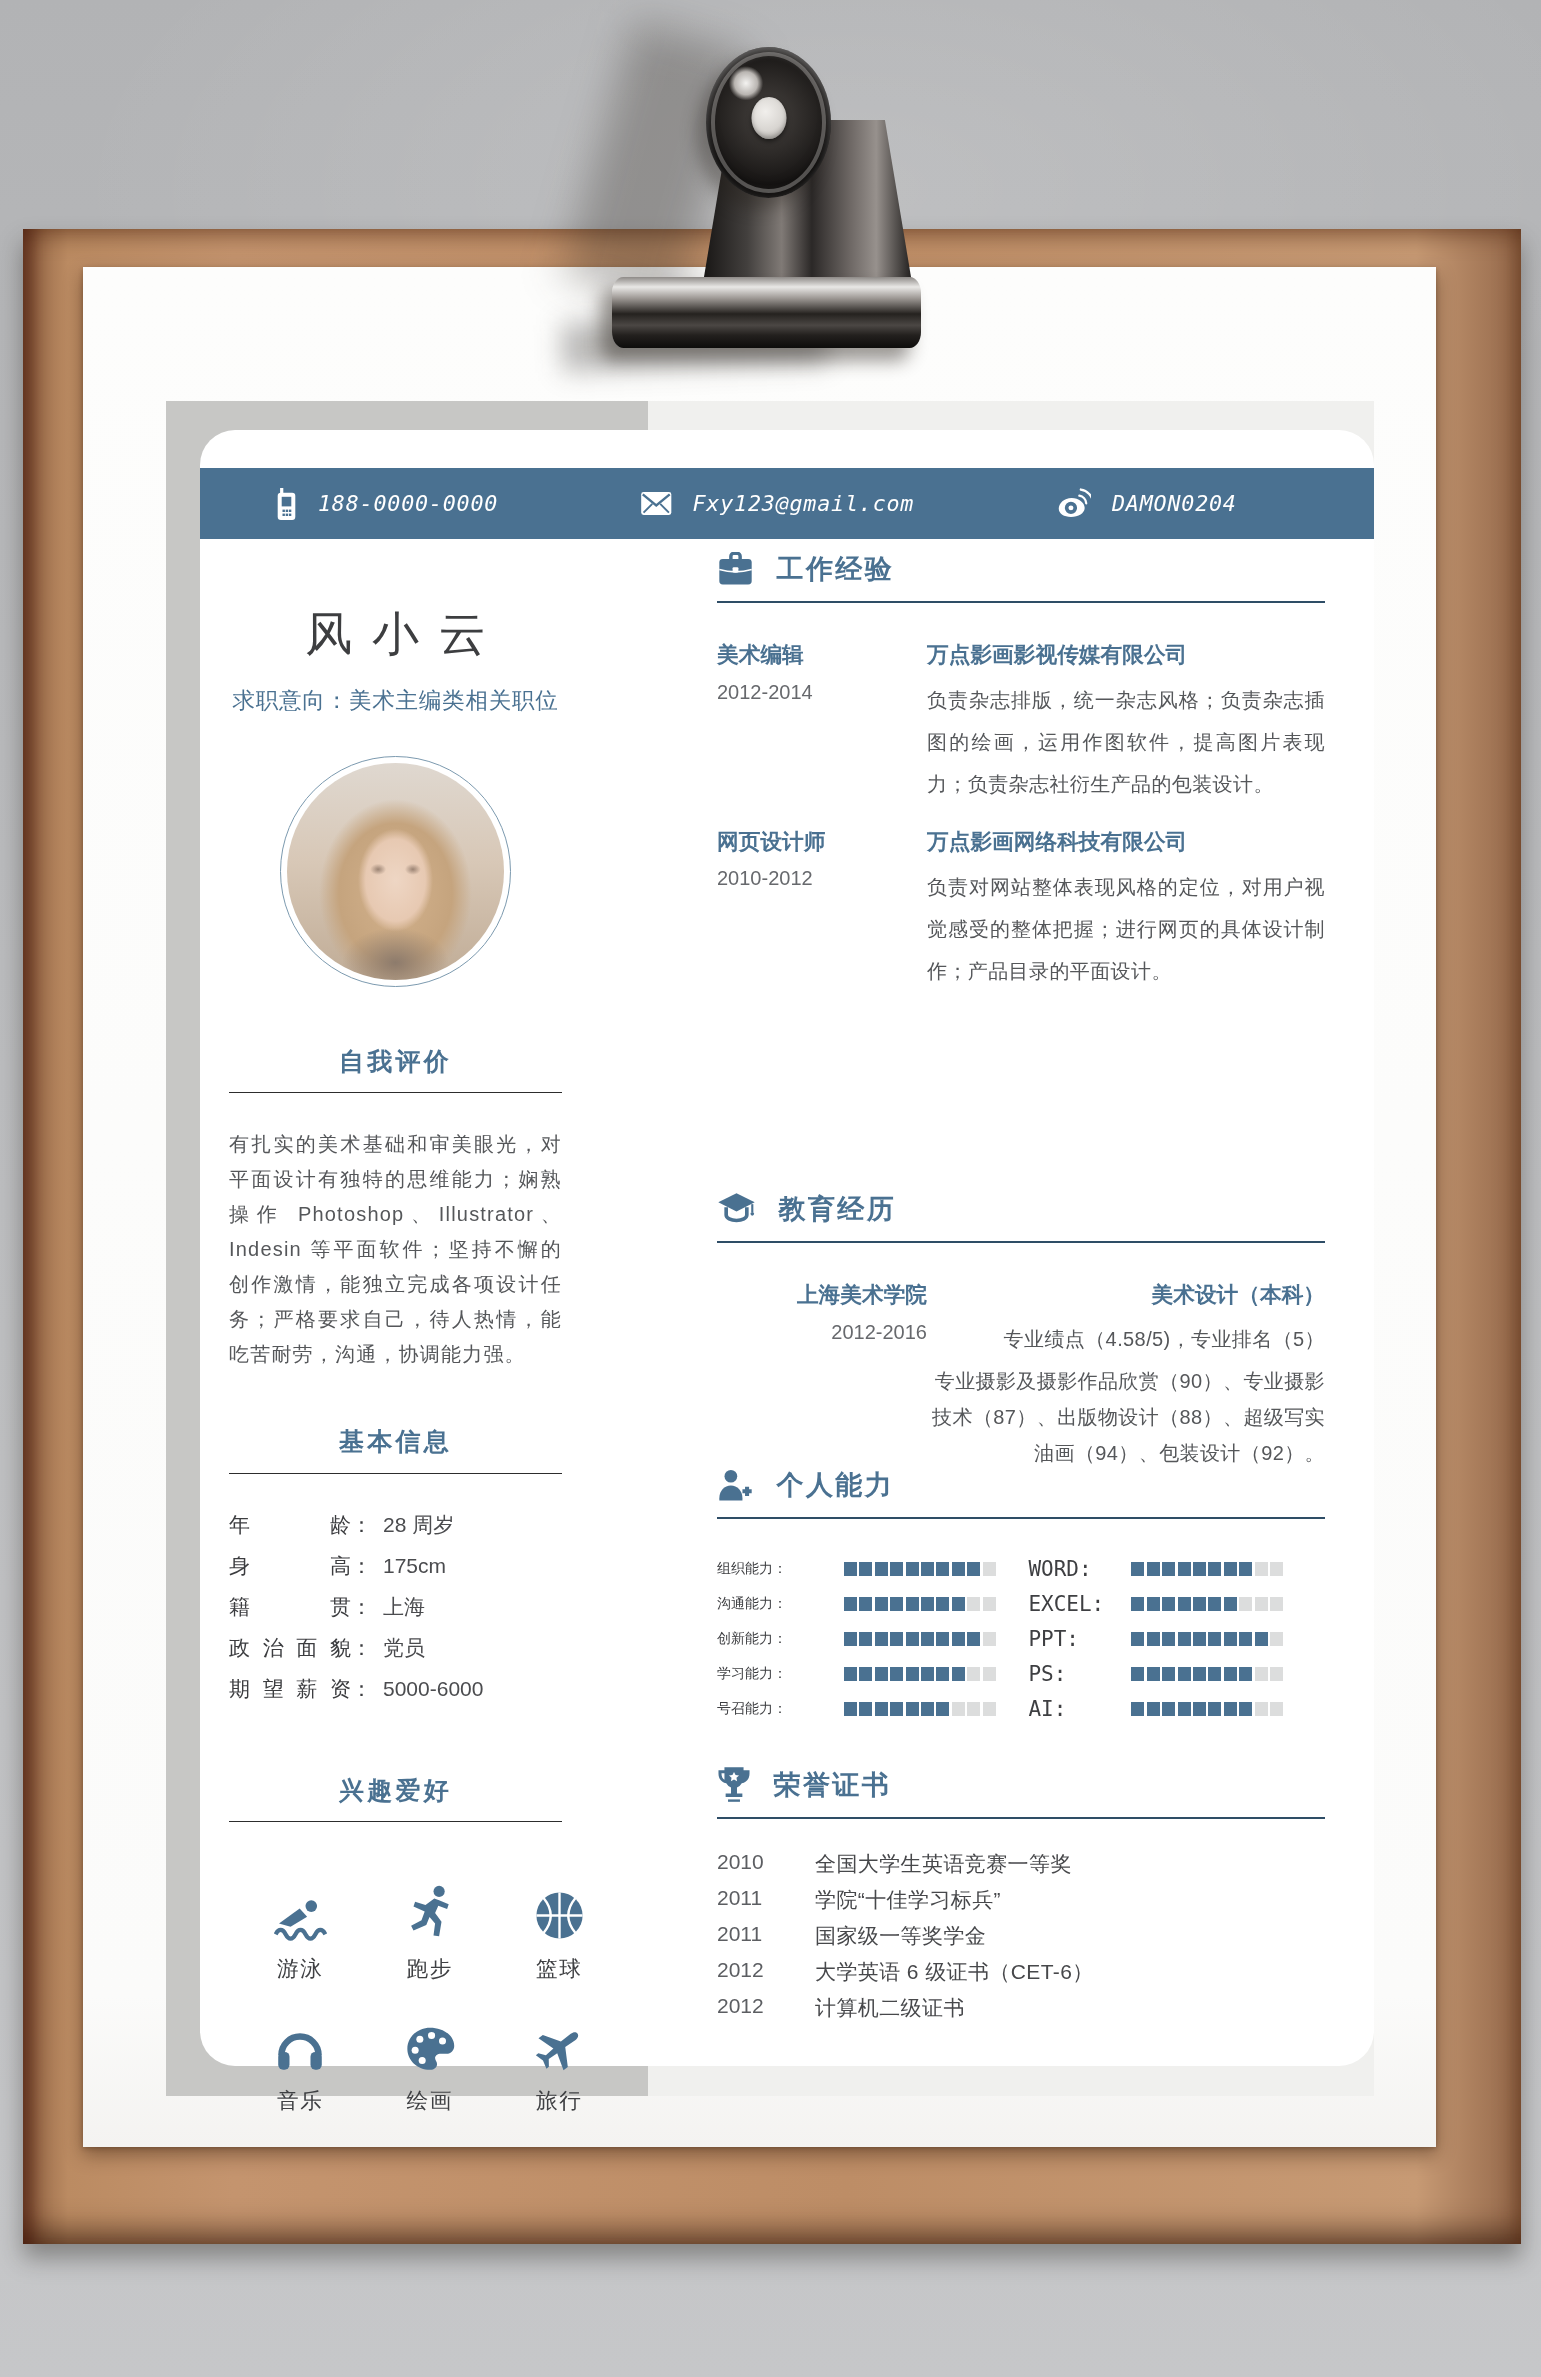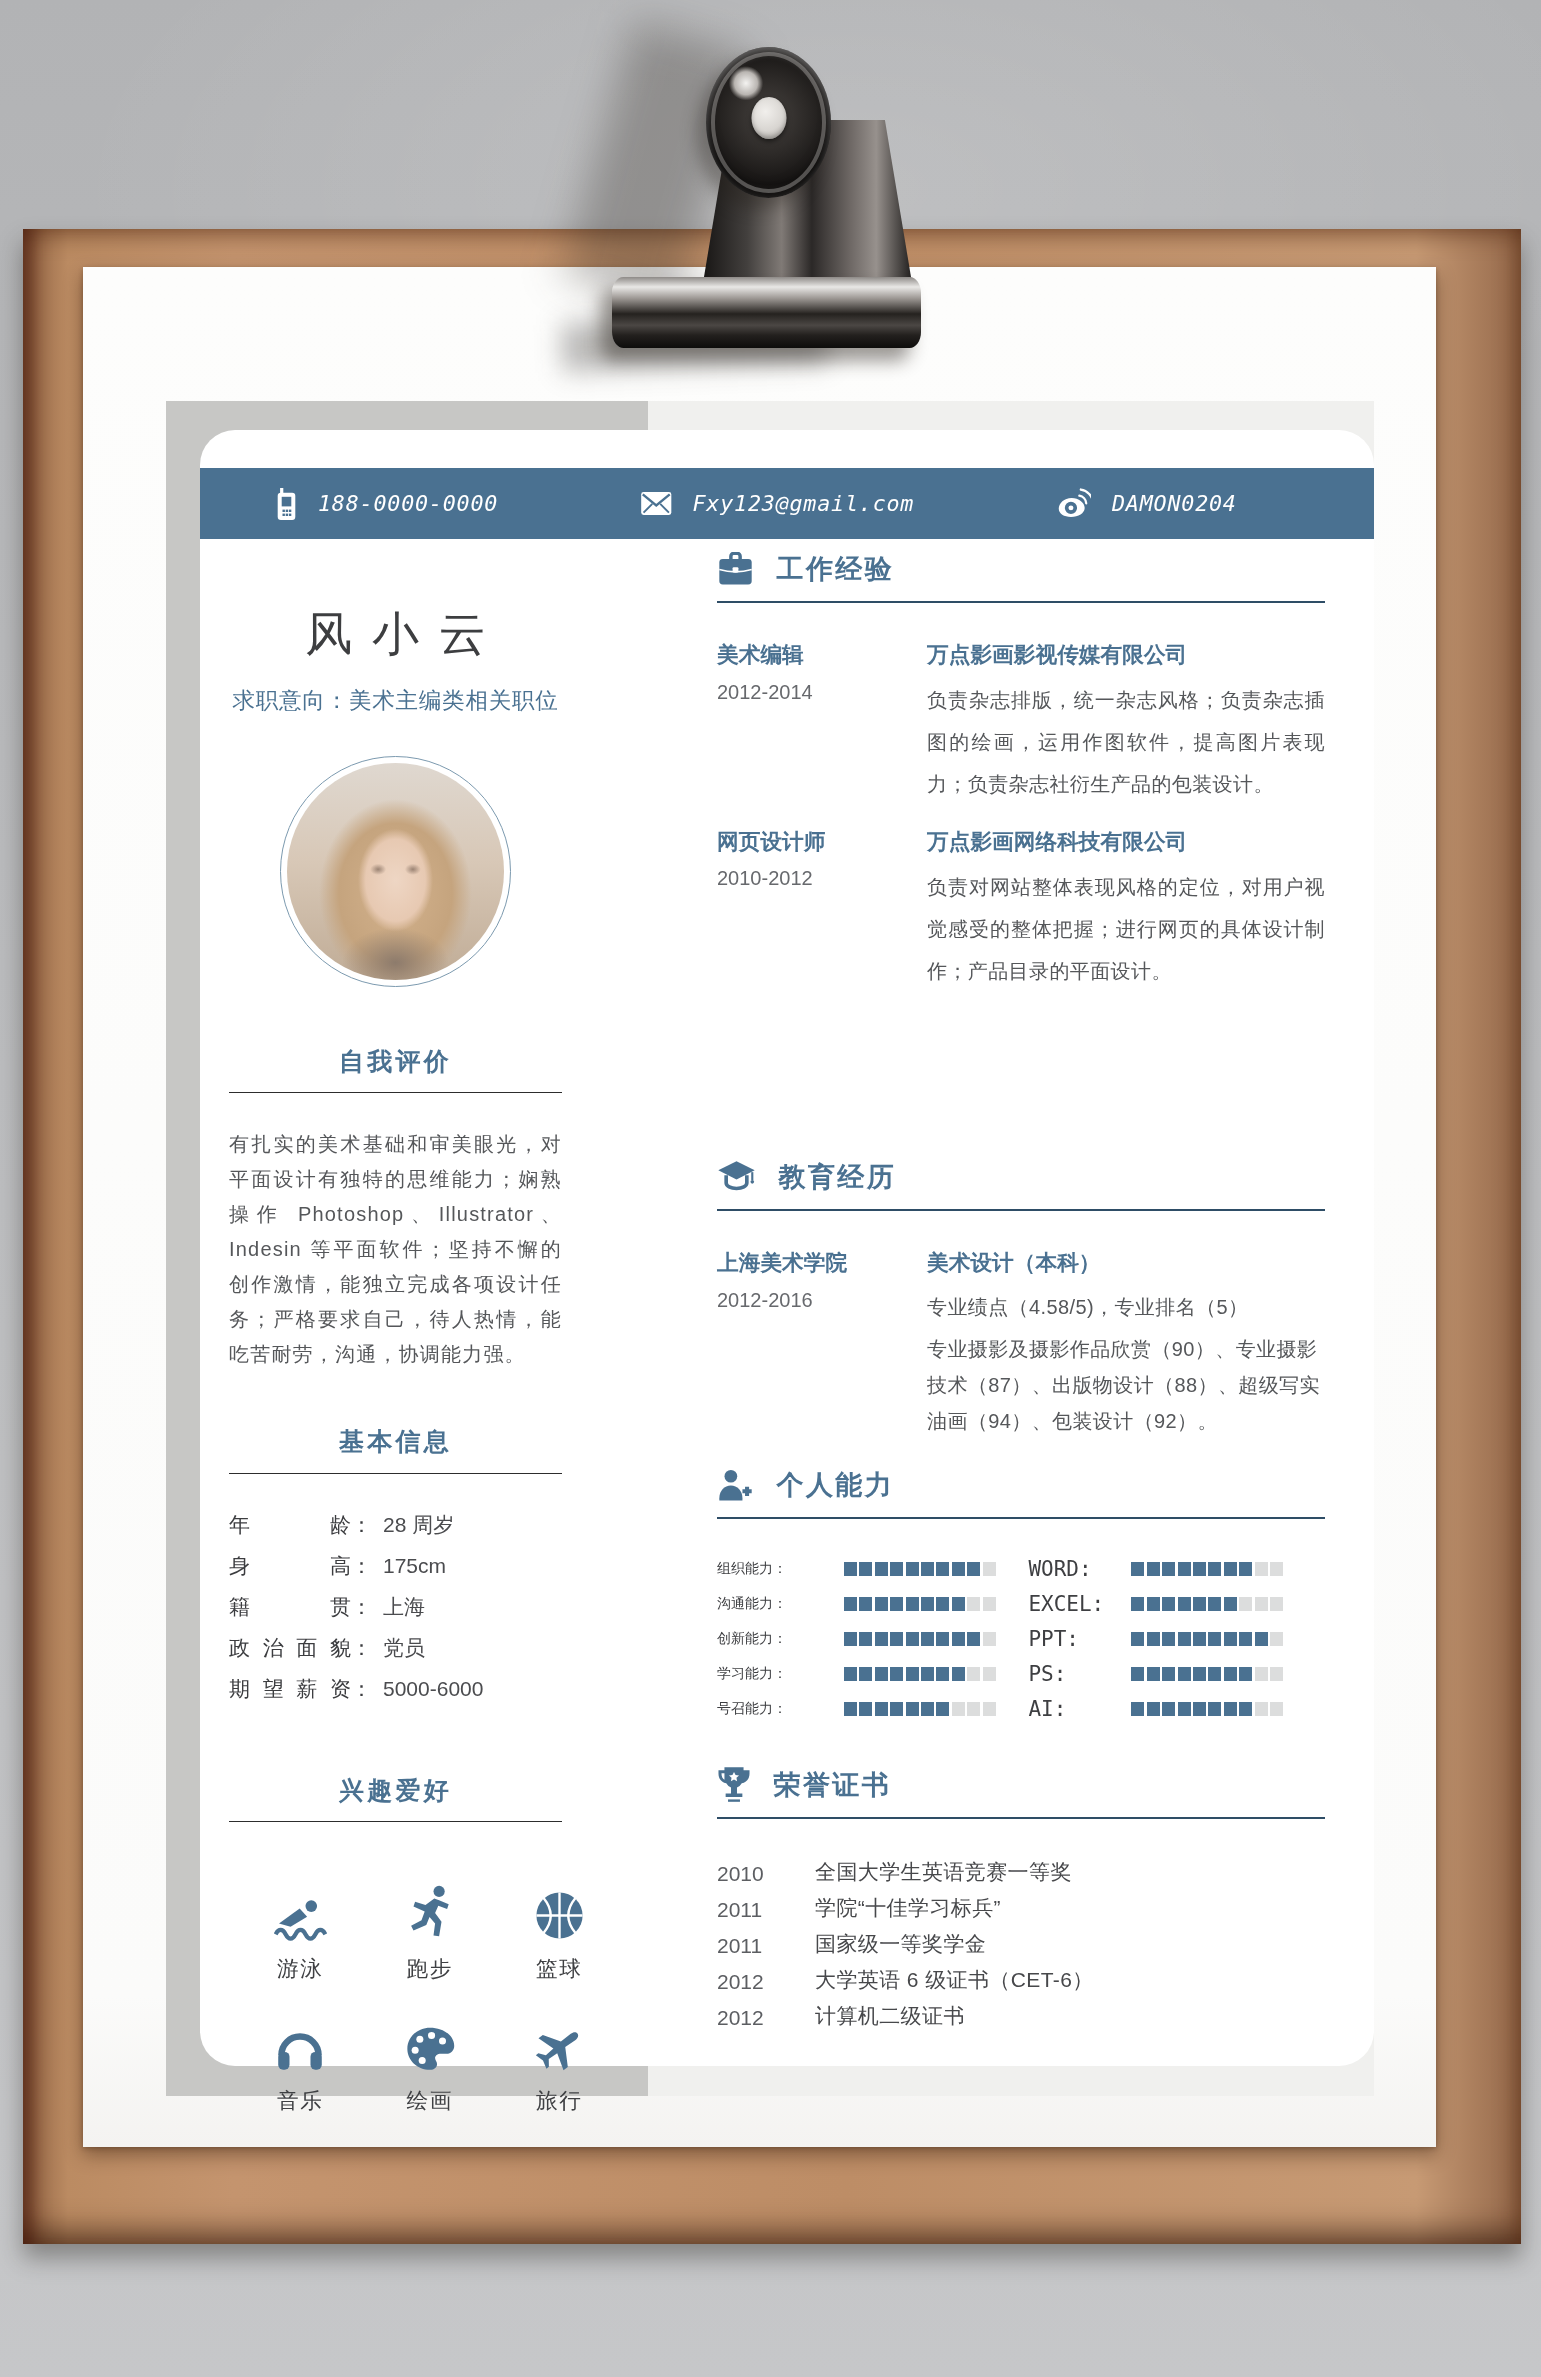--- a/index.html
+++ b/index.html
@@ -87,42 +87,42 @@
   .bi-value { color:#4b4c4f; }
   .hobby-grid { margin-top:34px; margin-left:11.2px; display:grid;
     grid-template-columns:120px 120px 120px; column-gap:9.6px; row-gap:4.8px; }
   .hobby { display:flex; flex-direction:column; align-items:center; height:127px; justify-content:flex-end; }
   .hobby svg { display:block; }
   .hobby-label { margin-top:13px; font-size:21.7px; color:#3f4043; letter-spacing:1.6px; }
   
   .col-right { position:absolute; left:517px; top:0; width:608px; }
   .sec-r { position:absolute; left:0; width:100%; }
   .sec-work  { top:121px; }
-  .sec-edu   { top:729px; }
+  .sec-edu   { top:761px;text-align:right; }
   .sec-skill { top:1037px; }
   .sec-honor { top:1336px; }
   .sec-r-head { display:flex; align-items:center; gap:22.5px; }
   .sec-r-title { font-size:27px; font-weight:bold; color:#4a7191; letter-spacing:2.4px; }
   .rule-blue { border-top:2.4px solid #2e4d66; margin-top:14.4px; }
   .entry { display:grid; grid-template-columns:210px 1fr; margin-top:37px; }
   .entry + .entry { margin-top:22px; }
   .e-role, .e-company { font-size:21.7px; font-weight:bold; color:#4a7191; }
   .e-period { margin-top:11.2px; font-size:20px; color:#67696d; }
   .e-desc { margin-top:9.6px; font-size:20px; color:#55575a; line-height:42px;
     text-align:justify; letter-spacing:0.4px; }
   .edu-desc-line { font-size:20px; color:#55575a; line-height:36px; letter-spacing:0.4px; margin-top:6.4px; }
   .skill-cols { display:grid; grid-template-columns:297px 1fr; column-gap:14.4px; margin-top:32px; }
   .skill-row { display:flex; align-items:center; height:35px; }
   .skill-label { font-size:14px; color:#3e3f42; width:127px; flex:none; }
   .skill-label.en { font-family:"DejaVu Sans Mono","Liberation Mono",monospace; width:103px; font-size:21px; }
   .skill-bar { display:flex; gap:2.4px; }
   .seg { width:13px; height:13.6px; background:#dcdddd; }
   .seg.on { background:#4a7191; }
   .honor-rows { margin-top:30.5px; }
-  .honor-row { display:flex; align-items:flex-end; height:36px; font-size:21px; }
+  .honor-row { display:flex; align-items:flex-start; height:36px; font-size:21px; }
   .h-year { width:98px; color:#5c5e62; flex:none; }
   .h-text { color:#47484b; letter-spacing:0.4px; }
 </style>
 </head>
 <body>
 
 <div class="wall-shade"></div>
 <div class="board"></div>
 <div class="paper"></div>
 <div class="backdrop">

